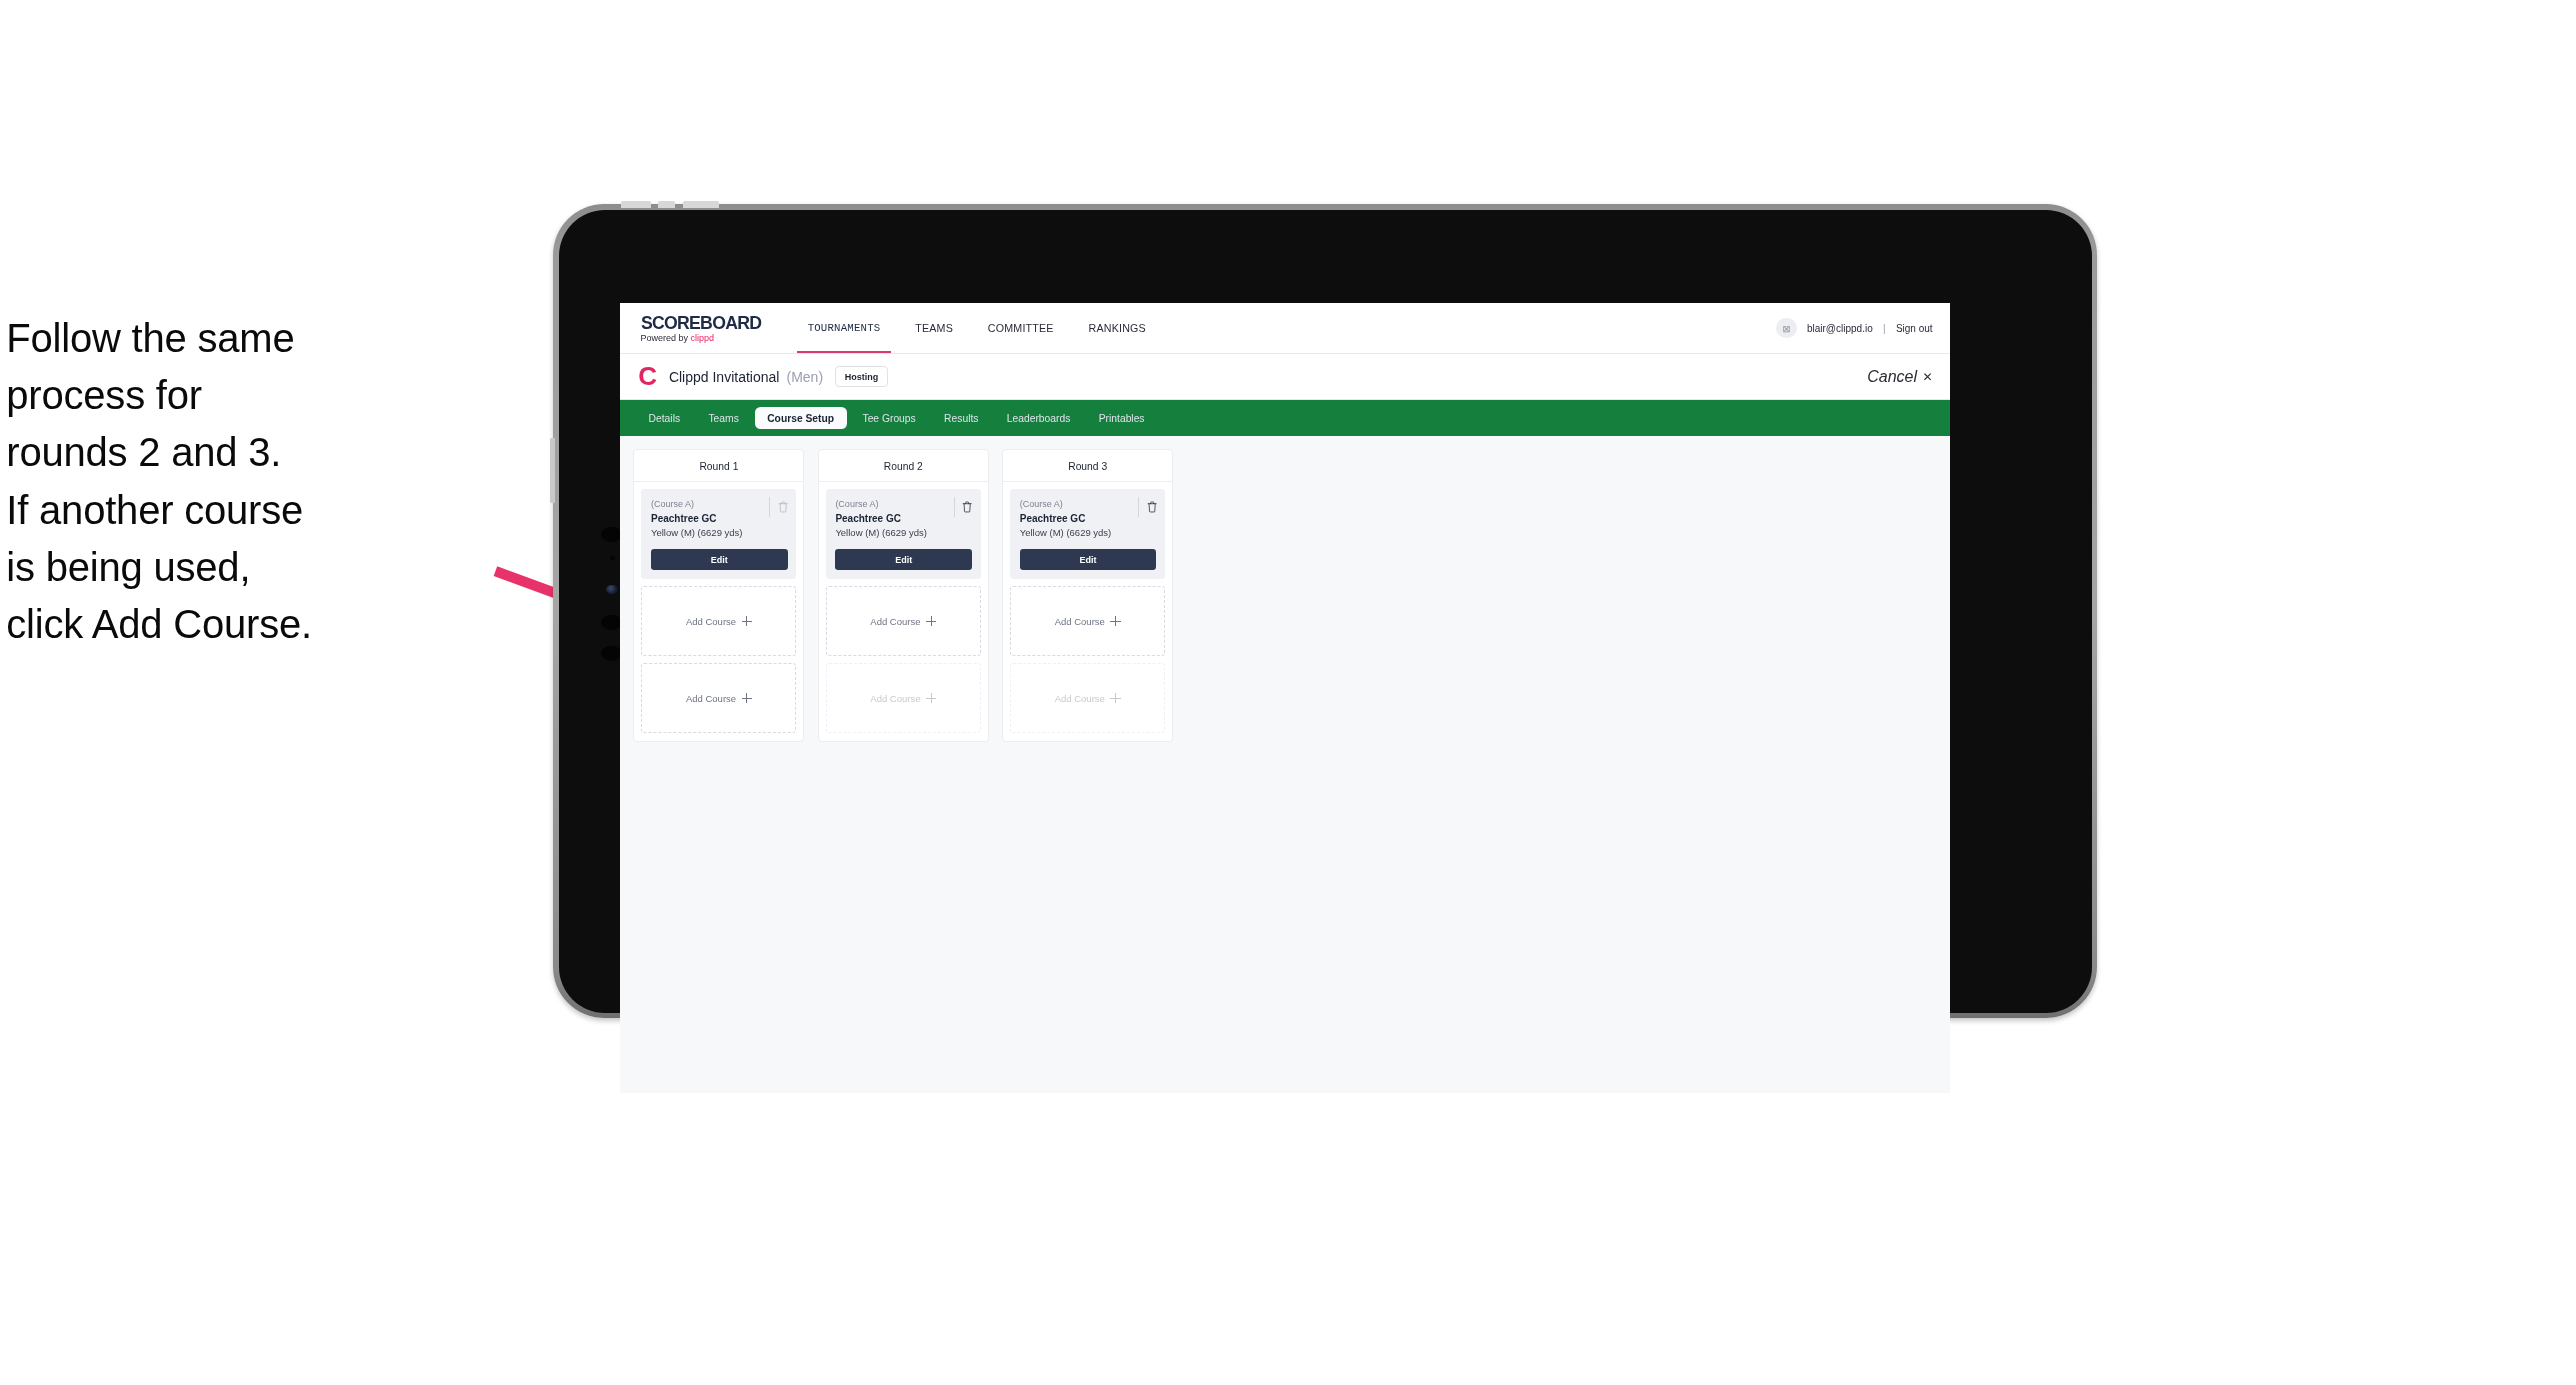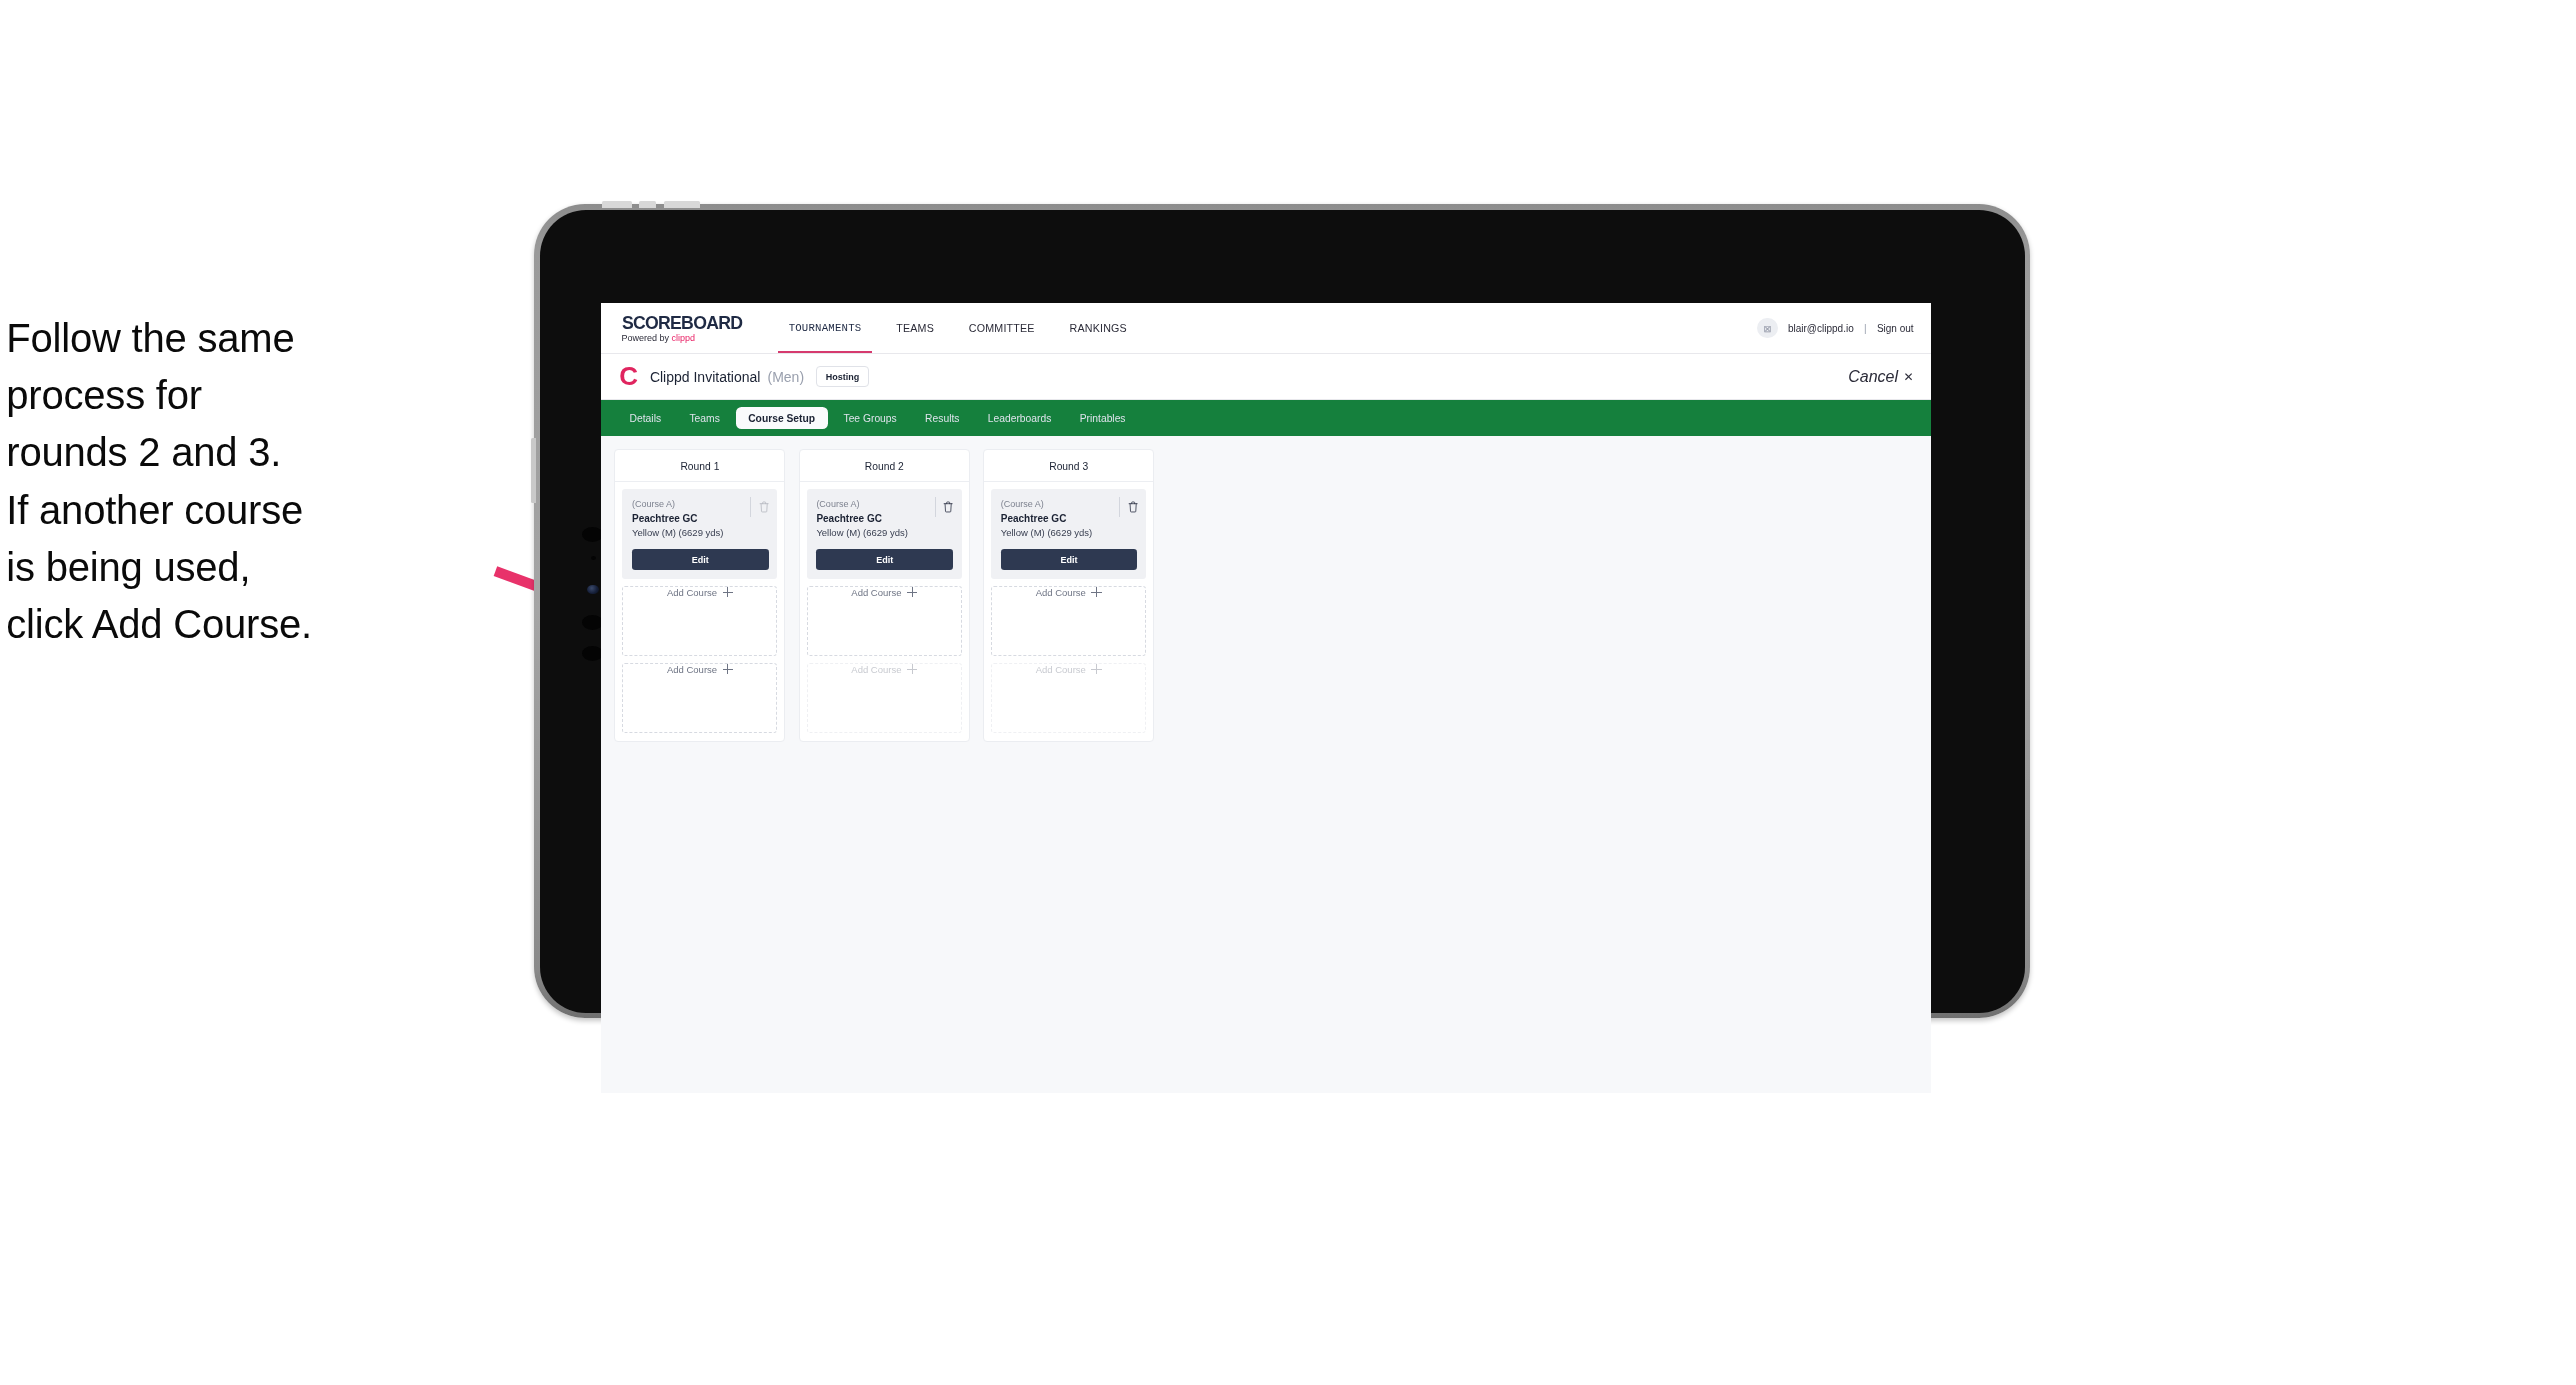--- a/index.html
+++ b/index.html
@@ -37,24 +37,25 @@
     left: 474px;
     top: 545px;
     width: 332px;
     height: 158px;
     pointer-events: none;
   }
 
   
   #tablet {
     position: absolute;
-    left: 534px;
+    left: 553px;
     top: 204px;
     width: 1496px;
     height: 814px;
+    padding-left: 48px;
   }
   #tablet-outer {
     position: absolute;
     inset: 0;
     background: linear-gradient(180deg,#8d8d8d 0%, #9a9a9a 6%, #a5a5a5 50%, #8a8a8a 94%, #6f6f6f 100%);
     border-radius: 51px;
     box-shadow: 0 2.4px 5.5px rgba(0,0,0,0.22);
   }
   #tablet-bezel {
     position: absolute;
@@ -309,21 +310,21 @@
     cursor: pointer;
   }
 
   
   .add-zone {
     margin-top: 7.1px;
     border: 0.8px dashed #d7dae1;
     border-radius: 3.2px;
     height: 68px;
     display: flex;
-    align-items: flex-start;
+    align-items: center;
     justify-content: center;
     gap: 5.5px;
     cursor: pointer;
     background: #ffffff;
   }
   .add-zone.first { margin-top: 7.1px; }
   .add-zone.faded { opacity: 0.38; }
   .add-zone .az-label { font-size: 9.5px; color: #6e7484; }
   .az-plus { width: 10.3px; height: 10.3px; position: relative; }
   .az-plus::before, .az-plus::after {

